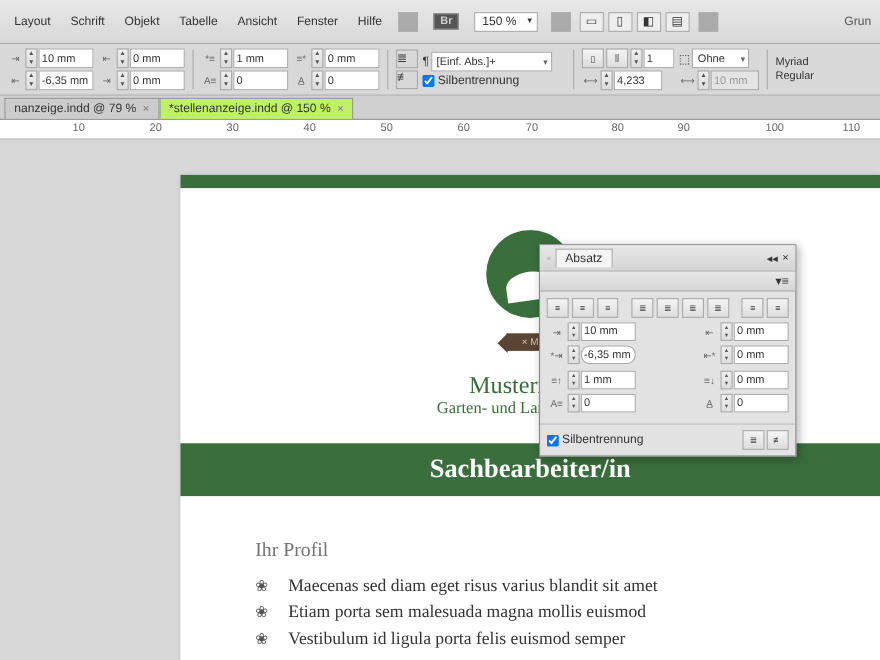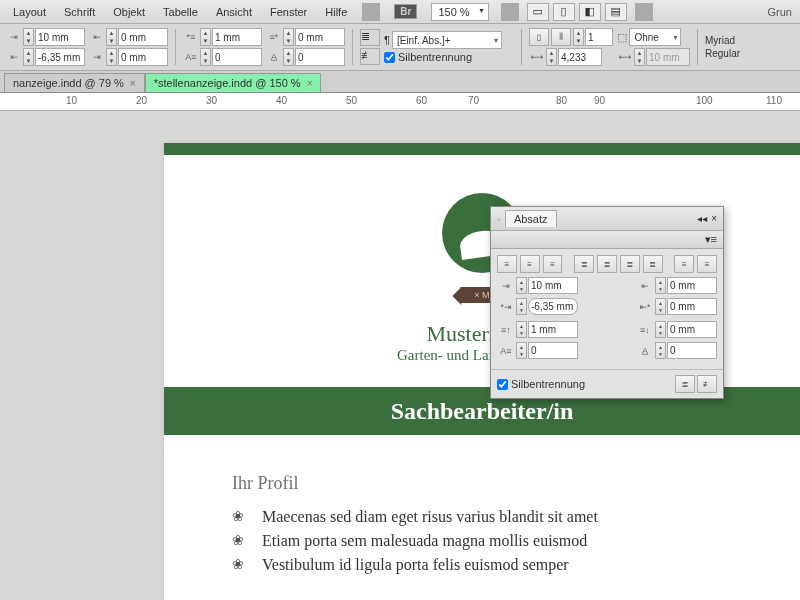--- a/index.html
+++ b/index.html
@@ -1,17 +1,17 @@
 <!DOCTYPE html>
 <html><head>
 <meta charset="utf-8">
 <style>
 *{box-sizing:border-box;margin:0;padding:0;font-family:Tahoma,Arial,sans-serif;font-size:11px;color:#333}
 body{background:#d8d8d8;width:800px;height:600px;overflow:hidden;position:relative}
-.menubar{background:linear-gradient(#e8e8e8,#d8d8d8);height:24px;display:flex;align-items:center;padding:0 4px;border-bottom:1px solid #aaa}
+.menubar{background:linear-gradient(#e8e8e8,#d8d8d8);height:40px;display:flex;align-items:center;padding:0 4px;border-bottom:1px solid #aaa}
 .menubar span{padding:0 9px;cursor:default}
 .menubar .br{background:#555;color:#ccc;border:1px solid #999;padding:1px 5px;margin:0 8px;font-weight:bold;font-size:10px}
 .menubar .zoom{border:1px solid #aaa;background:#fff;padding:2px 18px 2px 6px;margin:0 6px;position:relative}
 .menubar .zoom::after{content:"▾";position:absolute;right:4px;font-size:8px}
 .menubar .ico{width:22px;height:18px;border:1px solid #aaa;background:#eee;margin:0 2px;display:inline-flex;align-items:center;justify-content:center}
 .menubar .sep{width:1px;height:18px;background:#aaa;margin:0 6px}
 .menubar .grun{margin-left:auto;color:#555;padding-right:4px}
 .toolbar{background:#d8d8d8;border-bottom:1px solid #aaa;padding:4px 6px;display:flex;gap:4px;align-items:center;flex-wrap:wrap}
 .tf{display:flex;align-items:center;gap:1px}
 .tf .ic{width:16px;height:16px;display:flex;align-items:center;justify-content:center;font-size:9px;color:#666}
@@ -20,21 +20,21 @@
 .tf .sp{width:11px;height:18px;border:1px solid #aaa;background:linear-gradient(#f0f0f0,#ddd);display:flex;flex-direction:column}
 .tf .sp div{flex:1;display:flex;align-items:center;justify-content:center;font-size:6px;color:#555}
 .vsep{width:1px;height:36px;background:#aaa;margin:0 3px}
 .tcol{display:flex;flex-direction:column;gap:2px}
 .drop{border:1px solid #aaa;background:#fff;height:18px;padding:0 16px 0 4px;position:relative;display:flex;align-items:center;font-size:10px}
 .drop::after{content:"▾";position:absolute;right:3px;font-size:8px;color:#666}
 .chk{display:flex;align-items:flex-end;gap:3px;font-size:10px}
 .chk input{width:11px;height:11px}
 .tabs{background:#d0d0d0;height:22px;display:flex;align-items:flex-end;border-bottom:1px solid #888;padding-left:4px}
 .tab{background:#ccc;border:1px solid #999;border-bottom:none;padding:3px 8px;font-size:11px;color:#444;display:flex;align-items:center;gap:6px}
-.tab.act{background:#86efac}
+.tab.act{background:#bef264}
 .tab .x{color:#777;font-size:10px}
 .ruler{background:#fff;height:18px;border-bottom:1px solid #aaa;position:relative;overflow:hidden}
 .ruler .rn{position:absolute;top:2px;font-size:10px;color:#666}
 .canvas{background:#d8d8d8;position:relative;height:510px;overflow:hidden}
 .page{position:absolute;left:164px;top:32px;width:636px;height:560px;background:#fff;box-shadow:2px 2px 6px rgba(0,0,0,.25)}
 .gband{position:absolute;left:0;right:0;top:0;height:12px;background:#3a6e3d}
 .logo{position:absolute;top:50px;left:50%;transform:translateX(-50%);text-align:center}
 .lcirc{width:80px;height:80px;background:#3a6e3d;border-radius:50%;margin:0 auto;position:relative;overflow:hidden}
 .lcirc::after{content:"";position:absolute;left:18px;top:38px;width:44px;height:26px;background:#fff;border-radius:50% 50% 0 0;transform:rotate(-8deg)}
 .ribbon{position:absolute;top:94px;left:50%;transform:translateX(-50%);background:#5b4336;color:#d8c8b0;font-size:9px;padding:3px 14px;white-space:nowrap}
@@ -232,23 +232,23 @@
     </div>
 </div>
 
 <div class="ruler">
   <span class="rn" style="left:66px">10</span>
   <span class="rn" style="left:136px">20</span>
   <span class="rn" style="left:206px">30</span>
   <span class="rn" style="left:276px">40</span>
   <span class="rn" style="left:346px">50</span>
   <span class="rn" style="left:416px">60</span>
-  <span class="rn" style="left:468px">70</span>
+  <span class="rn" style="left:478px">70</span>
   <span class="rn" style="left:556px">80</span>
-  <span class="rn" style="left:594px">90</span>
+  <span class="rn" style="left:616px">90</span>
   <span class="rn" style="left:696px">100</span>
   <span class="rn" style="left:766px">110</span>
 </div>
 
 <div class="canvas">
   <div class="page">
     <div class="gband"></div>
     <div class="logo">
       <div class="lcirc"></div>
       <div class="ribbon">× M</div>

